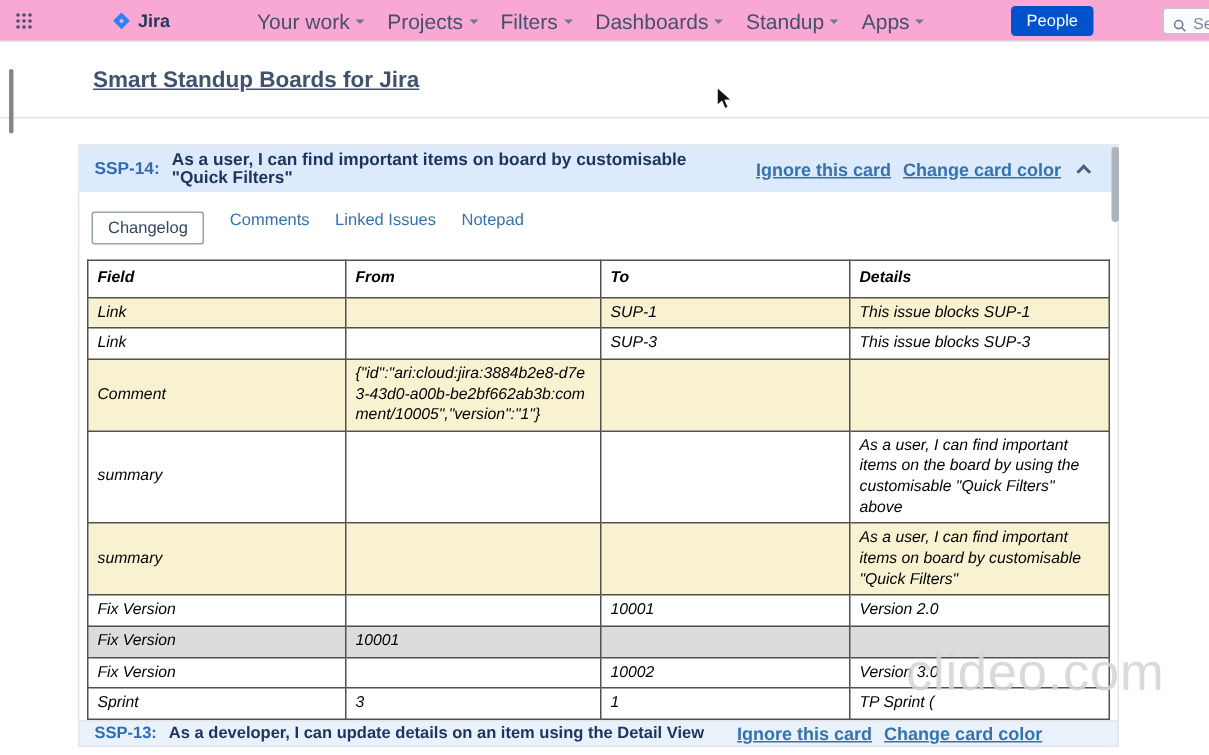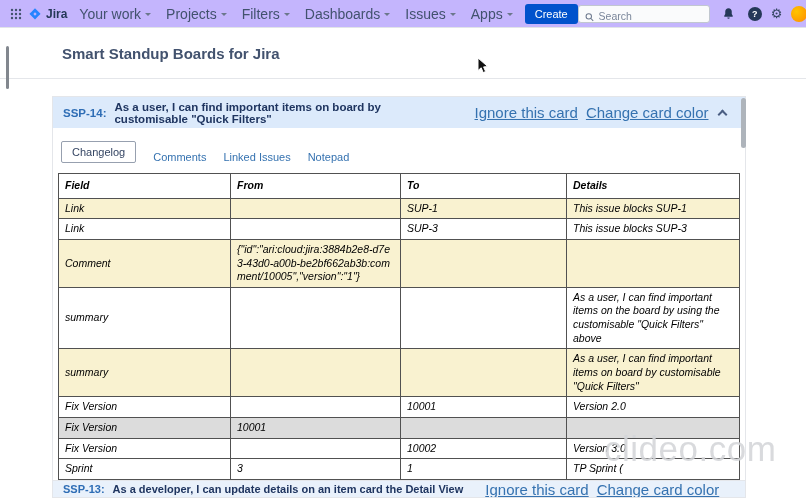--- a/index.html
+++ b/index.html
@@ -1,55 +1,55 @@
 <!DOCTYPE html>
 <html><head>
 <meta charset="utf-8">
 <style>
   *{margin:0;padding:0;box-sizing:border-box;}
   html,body{width:806px;height:503px;}
   body{position:relative;overflow:hidden;background:#fff;font-family:"Liberation Sans",sans-serif;color:#172B4D;}
 
   
-  .topnav{position:absolute;top:0;left:0;width:806px;height:28px;background:#c4b5fd;border-bottom:1px solid #E1E4E8;display:flex;align-items:center;padding:0 10px 0 6px;z-index:20;}
+  .topnav{position:absolute;top:0;left:0;width:806px;height:28px;background:#f9a8d4;border-bottom:1px solid #E1E4E8;display:flex;align-items:center;padding:0 10px 0 6px;z-index:20;gap:46px;}
   .icon-btn{display:flex;align-items:center;justify-content:center;width:20px;height:20px;cursor:pointer;flex:none;}
   .logo{display:flex;align-items:center;gap:4px;margin:0 8px 0 2px;cursor:pointer;}
   .logo-text{font-size:12px;font-weight:bold;color:#253858;}
   .menus{display:flex;align-items:center;gap:15px;margin-left:4px;}
   .nav-item{display:flex;align-items:center;gap:4px;font-size:14px;color:#42526E;cursor:pointer;white-space:nowrap;}
   .chev-down{width:0;height:0;border-left:3px solid transparent;border-right:3px solid transparent;border-top:3.5px solid #6B778C;margin-top:1px;}
   .create-btn{margin-left:12px;background:#0052CC;color:#fff;border:none;border-radius:3px;font-size:11px;font-weight:500;padding:0 10px;height:20px;cursor:pointer;font-family:inherit;}
   .nav-right{margin-left:auto;display:flex;align-items:center;gap:9px;}
   .search-box{display:flex;align-items:flex-end;gap:5px;border:1px solid #C1C7D0;border-radius:3px;background:#FAFBFC;height:18px;width:132px;padding:0 6px;}
   .search-box input{border:none;outline:none;background:transparent;font-size:10.5px;width:100%;color:#172B4D;font-family:inherit;}
   .search-box input::placeholder{color:#7A869A;}
   .help-icon{width:14px;height:14px;border-radius:50%;background:#253858;color:#fff;font-size:9px;font-weight:bold;display:flex;align-items:center;justify-content:center;cursor:pointer;}
   .help-icon::before{content:"?";}
   .gear-icon{font-size:13px;color:#344563;line-height:1;cursor:pointer;}
   .gear-icon::before{content:"\2699";}
   .avatar{width:16px;height:16px;border-radius:50%;background:radial-gradient(circle at 35% 35%,#FFC400,#FF8B00);cursor:pointer;flex:none;}
 
   
-  .page-title{position:absolute;top:45px;left:62px;font-size:15px;font-weight:bold;color:#42526E;}
+  .page-title{position:absolute;top:45px;left:62px;font-size:15px;font-weight:bold;color:#42526E;text-decoration:underline;}
   .content-divider{position:absolute;top:78px;left:0;width:806px;height:1px;background:#E4E6EA;}
   .page-scrollbar{position:absolute;left:6px;top:46px;width:3px;height:43px;background:#82878E;border-radius:2px;cursor:pointer;z-index:25;}
   .inner-scrollbar{position:absolute;left:741px;top:98px;width:5px;height:50px;background:#AEB4BB;border-radius:2.5px;cursor:pointer;z-index:15;}
 
   
   .card{position:absolute;left:52px;width:694px;background:#fff;border:1px solid #E4E6EA;}
   .card1{top:96px;padding-bottom:5px;}
   .card-header{height:31px;background:#DCEAFB;display:flex;align-items:center;padding:0 10px;gap:8px;font-size:11.5px;}
   .card-key{color:#2E6DB5;font-weight:bold;white-space:nowrap;}
   .card-summary{color:#1F3560;font-weight:bold;}
-  .card-link{color:#3572B0;font-weight:normal;text-decoration:underline;font-size:15px;white-space:nowrap;cursor:pointer;}
+  .card-link{color:#3572B0;font-weight:bold;text-decoration:underline;font-size:12px;white-space:nowrap;cursor:pointer;}
   .card-link.ignore{margin-left:18px;}
   .collapse{margin-left:auto;margin-right:6px;width:16px;height:16px;display:flex;align-items:center;justify-content:center;cursor:pointer;}
   .chev-up{width:7px;height:7px;border-left:2px solid #4B5F83;border-top:2px solid #4B5F83;transform:rotate(45deg);margin-top:3px;}
 
-  .tabs{display:flex;align-items:flex-end;gap:17px;margin:13px 0 0 8px;height:22px;font-size:11px;}
+  .tabs{display:flex;align-items:flex-start;gap:17px;margin:13px 0 0 8px;height:22px;font-size:11px;}
   .tab{color:#3572B0;cursor:pointer;white-space:nowrap;}
   .tab.active{color:#344563;background:#fff;border:1px solid #97A0AF;padding:4px 10px;border-radius:2px;}
 
   .changelog-table{margin:10px 0 0 5px;width:681px;border-collapse:collapse;font-size:10.5px;color:#000;table-layout:fixed;}
   .changelog-table th,.changelog-table td{border:1px solid #515151;padding:3px 6px;text-align:left;vertical-align:middle;line-height:1.3;font-style:italic;}
   .changelog-table th{font-weight:bold;padding:5px 6px;background:#fff;}
   .r-yellow{background:#F9F2D0;}
   .r-gray{background:#DCDCDC;}
   td.break{word-break:break-all;}
 
@@ -97,29 +97,29 @@
       </span>
     <span class="nav-item">
         <span>Filters</span>
         <span class="chev-down"></span>
       </span>
     <span class="nav-item">
         <span>Dashboards</span>
         <span class="chev-down"></span>
       </span>
     <span class="nav-item">
-        <span>Issues</span>
+        <span>Standup</span>
         <span class="chev-down"></span>
       </span>
     <span class="nav-item">
         <span>Apps</span>
         <span class="chev-down"></span>
       </span>
   </nav>
-  <button class="create-btn">Create</button>
+  <button class="create-btn">People</button>
   <div class="nav-right">
     <span class="search-box">
       <svg width="10" height="10" viewBox="0 0 14 14">
           <circle cx="6" cy="6" r="4.3" fill="none" stroke="#6B778C" stroke-width="1.6"></circle>
           <line x1="9.4" y1="9.4" x2="13" y2="13" stroke="#6B778C" stroke-width="1.6"></line>
         </svg>
       <input type="text" placeholder="Search" style="">
     </span>
     <span class="icon-btn">
       <svg width="13" height="13" viewBox="0 0 16 16">
@@ -225,21 +225,21 @@
         <td>TP Sprint (</td>
       </tr>
     </tbody>
   </table>
 </section>
 
 <div class="inner-scrollbar"></div>
 
 <section class="card card2">
   <span class="card-key">SSP-13:</span>
-  <span class="card-summary">As a developer, I can update details on an item card the Detail View</span>
+  <span class="card-summary">As a developer, I can update details on an item using the Detail View</span>
   <span class="card-link ignore">Ignore this card</span>
   <span class="card-link">Change card color</span>
 </section>
 
 <div class="watermark">clideo.com</div>
 <div class="cursor">
   <svg width="12" height="17" viewBox="0 0 12 17">
       <path d="M1 1 L1 13.5 L4.2 10.8 L6.2 15.6 L8.6 14.5 L6.6 9.9 L10.8 9.6 Z" fill="#111" stroke="#fff" stroke-width="1"></path>
     </svg>
 </div>

